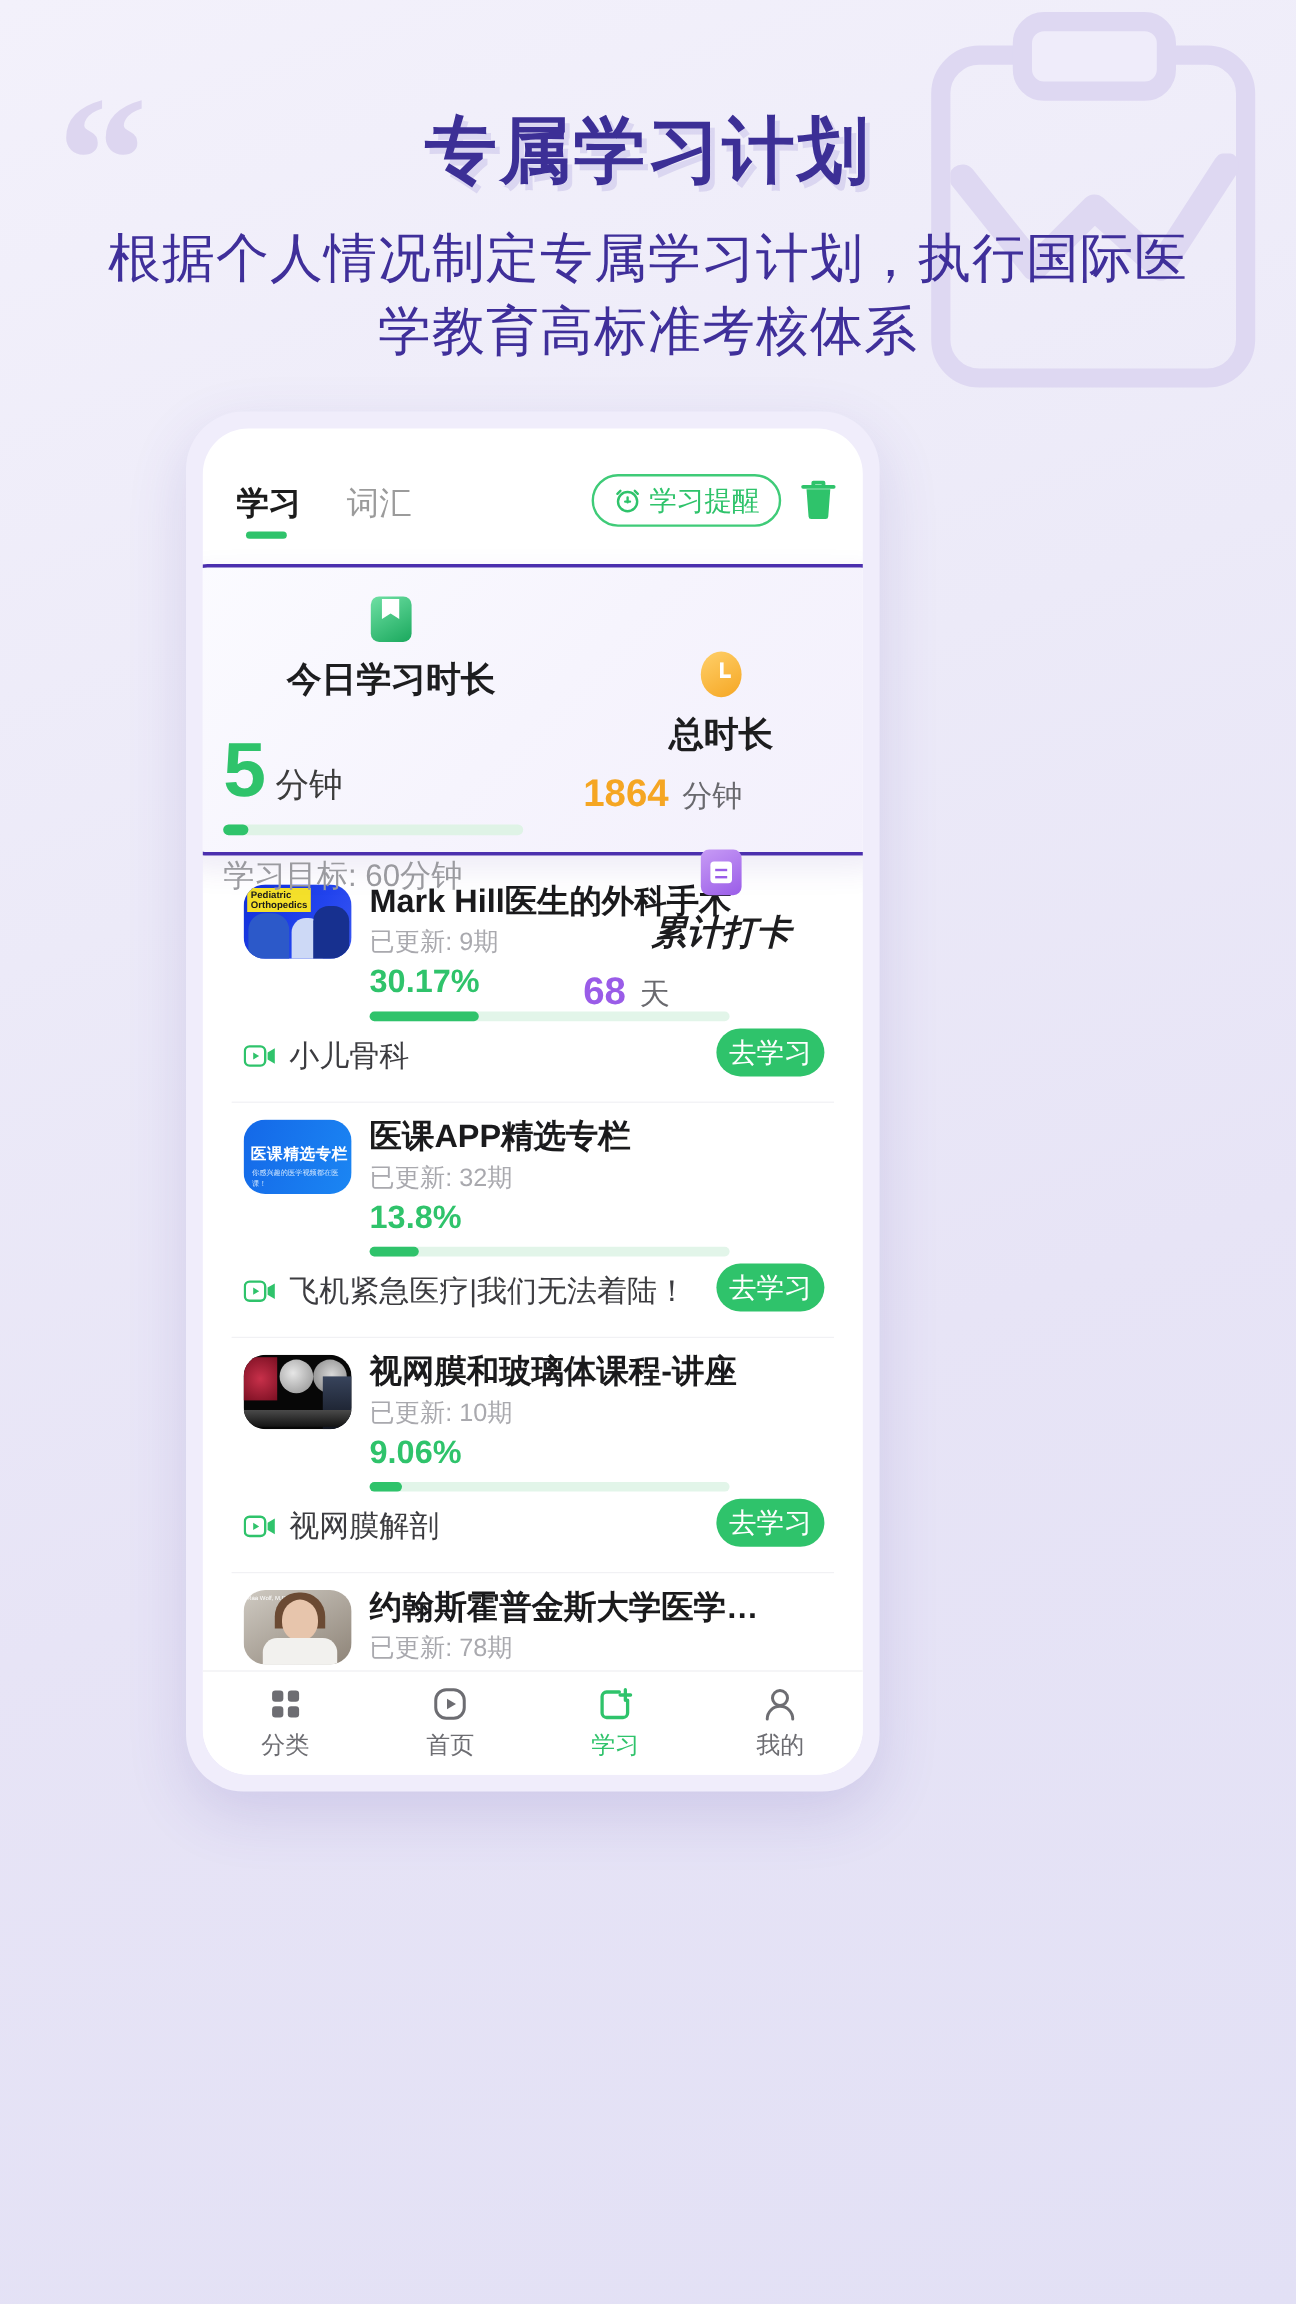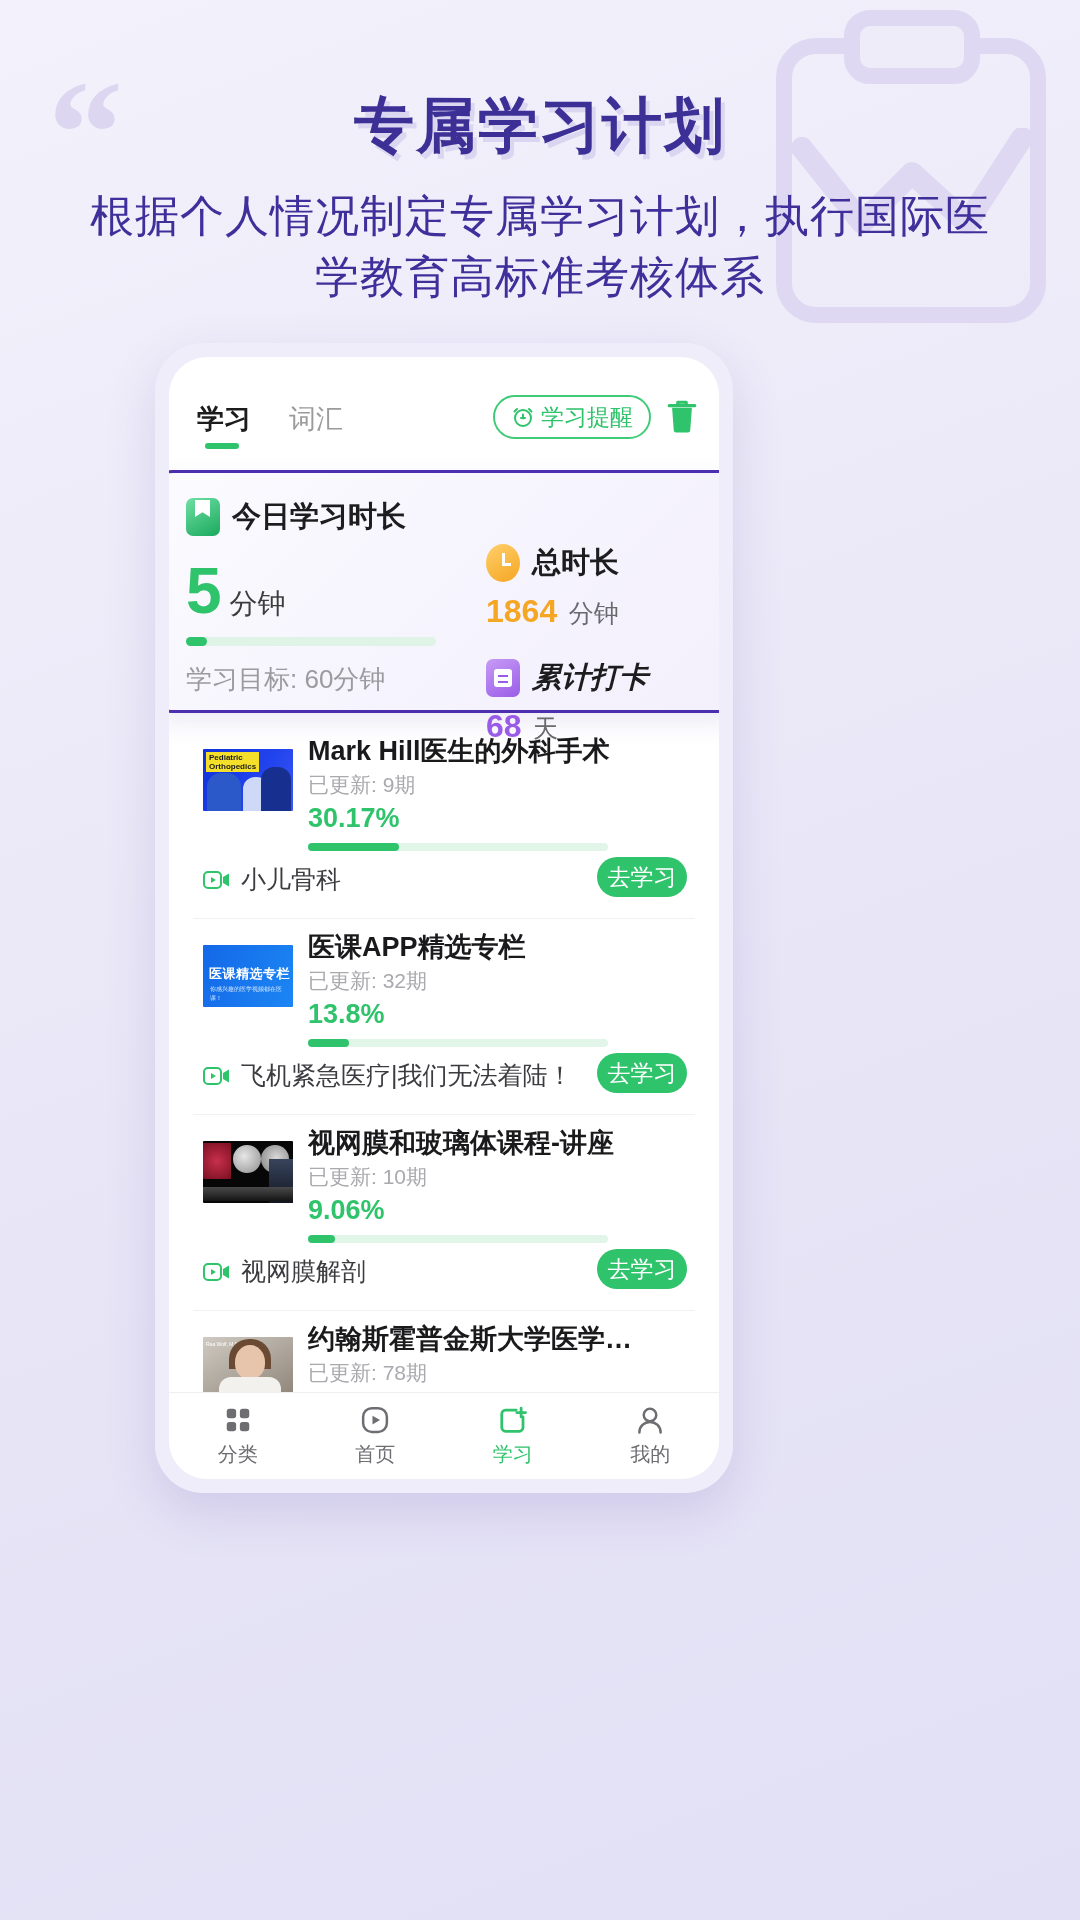--- a/index.html
+++ b/index.html
@@ -39,21 +39,21 @@
   .remind{position:absolute;right:68px;top:2px;height:44px;padding:0 16px;border:2px solid #3fcb78;
     border-radius:24px;display:flex;align-items:center;gap:6px;color:#2fc36b;font-size:23px;box-sizing:border-box;}
   .trash{position:absolute;right:20px;top:4px;width:34px;height:40px;}
   
   .stats{position:absolute;left:-22px;top:113px;width:596px;height:243px;
     background:linear-gradient(135deg,#fbfbff 0%,#f6f4fd 50%,#f3f0fc 100%);
     border:3px solid #4b2fae;border-radius:26px;box-sizing:border-box;
     box-shadow:0 10px 26px rgba(80,50,170,.10);z-index:6;}
   .stat-left{position:absolute;left:36px;top:24px;width:280px;}
   .stat-right{position:absolute;left:336px;top:24px;width:230px;margin-top:46px;}
-  .stat-head{display:flex;align-items:center;gap:12px;font-size:29px;font-weight:700;color:#1d1d1f;}
+  .stat-head{display:flex;align-items:center;gap:12px;font-size:29px;font-weight:700;color:#1d1d1f;flex-direction:column;}
   .ico{width:34px;height:38px;border-radius:7px;flex:none;}
   .ico-book{background:linear-gradient(150deg,#6fe0a4,#1aa85d);position:relative;}
   .ico-book:after{content:"";position:absolute;left:9px;top:2px;width:15px;height:17px;
     background:#fff;clip-path:polygon(0 0,100% 0,100% 100%,50% 72%,0 100%);}
   .ico-clock{background:linear-gradient(150deg,#ffd06a,#f5a623);border-radius:50%;position:relative;}
   .ico-clock:after{content:"";position:absolute;left:16px;top:9px;width:3px;height:11px;background:#fff;}
   .ico-clock:before{content:"";position:absolute;left:16px;top:19px;width:9px;height:3px;background:#fff;}
   .ico-cal{background:linear-gradient(150deg,#c79bf5,#9a5ce8);position:relative;}
   .ico-cal:after{content:"";position:absolute;left:8px;top:10px;width:18px;height:18px;background:#fff;border-radius:3px;}
   .ico-cal:before{content:"";position:absolute;left:12px;top:16px;width:10px;height:2px;
@@ -62,21 +62,21 @@
   .unit{font-size:28px;color:#3c3c3c;font-weight:400;margin-left:8px;}
   .bar-track{margin-top:14px;width:250px;height:9px;border-radius:5px;background:#dff3e6;}
   .bar-fill{height:9px;border-radius:5px;background:#2fc36b;}
   .goal{margin-top:16px;font-size:26px;color:#9a9a9f;}
   .val-orange{font-size:32px;font-weight:700;color:#f5a623;}
   .val-purple{font-size:32px;font-weight:700;color:#9a5ce8;}
   .val-unit{font-size:25px;color:#69696e;font-weight:400;margin-left:7px;}
   
   .courses{position:absolute;left:0;top:366px;width:550px;height:690px;}
   .course{position:relative;height:195px;margin:0 24px;border-bottom:1px solid #f1f1f4;}
-  .thumb{position:absolute;left:10px;top:26px;width:90px;height:62px;border-radius:1px;overflow:hidden;}
+  .thumb{position:absolute;left:10px;top:14px;width:90px;height:62px;border-radius:18px;overflow:hidden;}
   .c-title{position:absolute;left:115px;top:10px;width:330px;font-size:27px;font-weight:700;color:#1a1a1c;
     white-space:nowrap;overflow:hidden;text-overflow:ellipsis;}
   .c-sub{position:absolute;left:115px;top:48px;font-size:21px;color:#a9a9ae;}
   .c-pct{position:absolute;left:115px;top:80px;font-size:27px;font-weight:700;color:#2fc36b;}
   .c-track{position:absolute;left:115px;top:120px;width:300px;height:8px;border-radius:4px;background:#e2f5e9;}
   .c-fill{height:8px;border-radius:4px;background:#2fc36b;}
   .c-tagrow{position:absolute;left:10px;top:140px;display:flex;align-items:center;gap:10px;}
   .c-tag{font-size:25px;color:#3c3c40;}
   .go-btn{position:absolute;right:8px;top:134px;width:90px;height:40px;border-radius:21px;background:#2fc36b;
     color:#fff;font-size:23px;display:flex;align-items:center;justify-content:center;}

